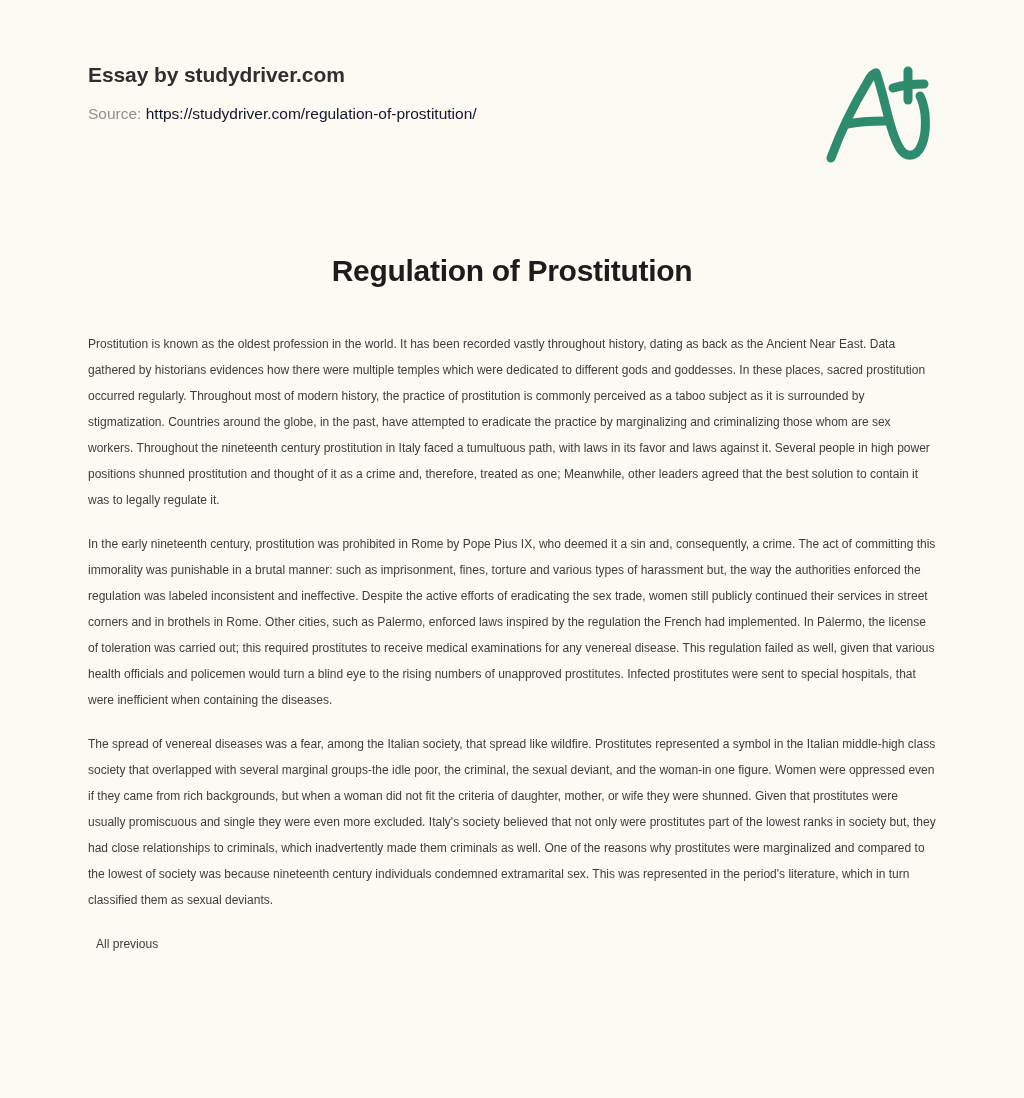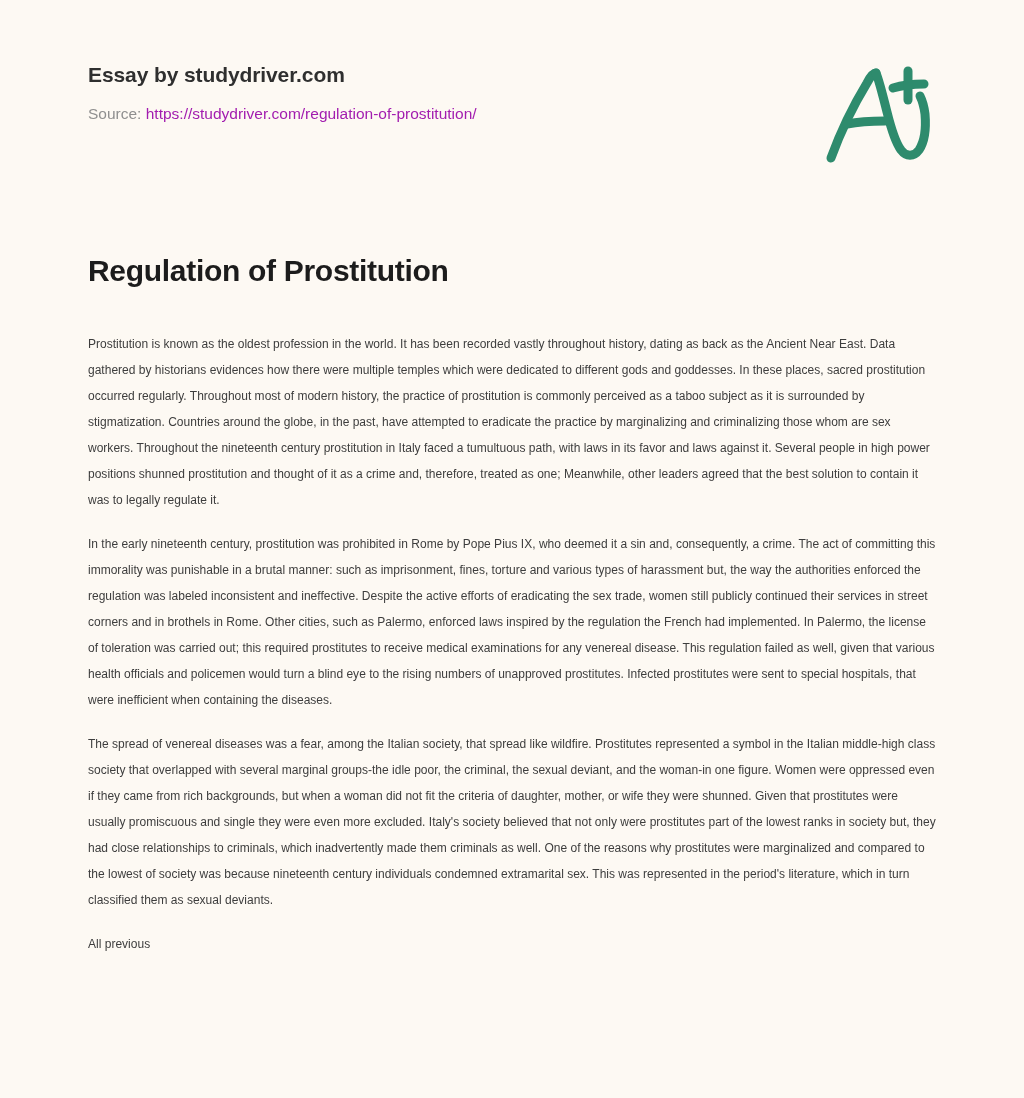--- a/index.html
+++ b/index.html
@@ -47,21 +47,21 @@
     font-size: 15.5px;
     line-height: 1.3;
     color: #8a8a8a;
     white-space: nowrap;
   }
   .header-source .src-label {
     color: #8f8f8f;
     margin-top: 30px;
   }
   .header-source .src-url {
-    color: #a21caf;
+    color: #0f172a;
     text-decoration: none;
   }
 
   
   .logo {
     position: absolute;
     top: 62px;
     right: 85px;
     width: 120px;
     height: 105px;
@@ -80,37 +80,39 @@
   }
 
   .article-title {
     font-size: 30px;
     font-weight: bold;
     color: #1c1c1c;
     letter-spacing: -0.3px;
     line-height: 1.15;
     margin: 0 0 0 0;
     padding-top: 74px;
+    text-align: center;
   }
 
   .article-body {
     margin-top: 42px;
     max-width: 848px;
   }
 
   .article-body p {
     margin: 0 0 18px 0;
     font-size: 12px;
     line-height: 26px;
     color: #3d3d3d;
     text-align: left;
     letter-spacing: 0.01px;
   }
   .article-body p:last-child {
     margin-bottom: 0;
+    margin-left: 8px;
   }
 </style>
 </head>
 <body>
 
 <div class="page">
 
   <div class="header">
 
     <div class="header-attrib">Essay by studydriver.com</div>

